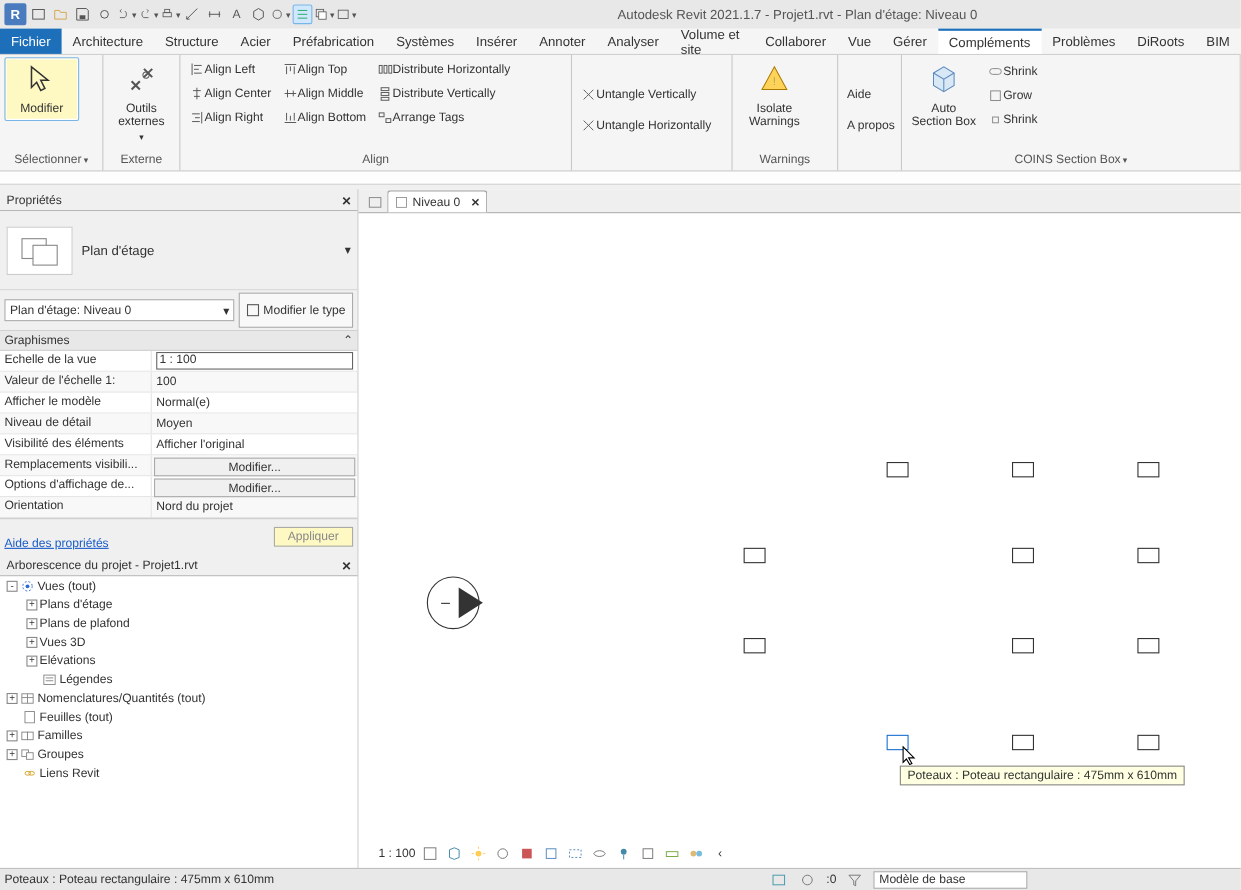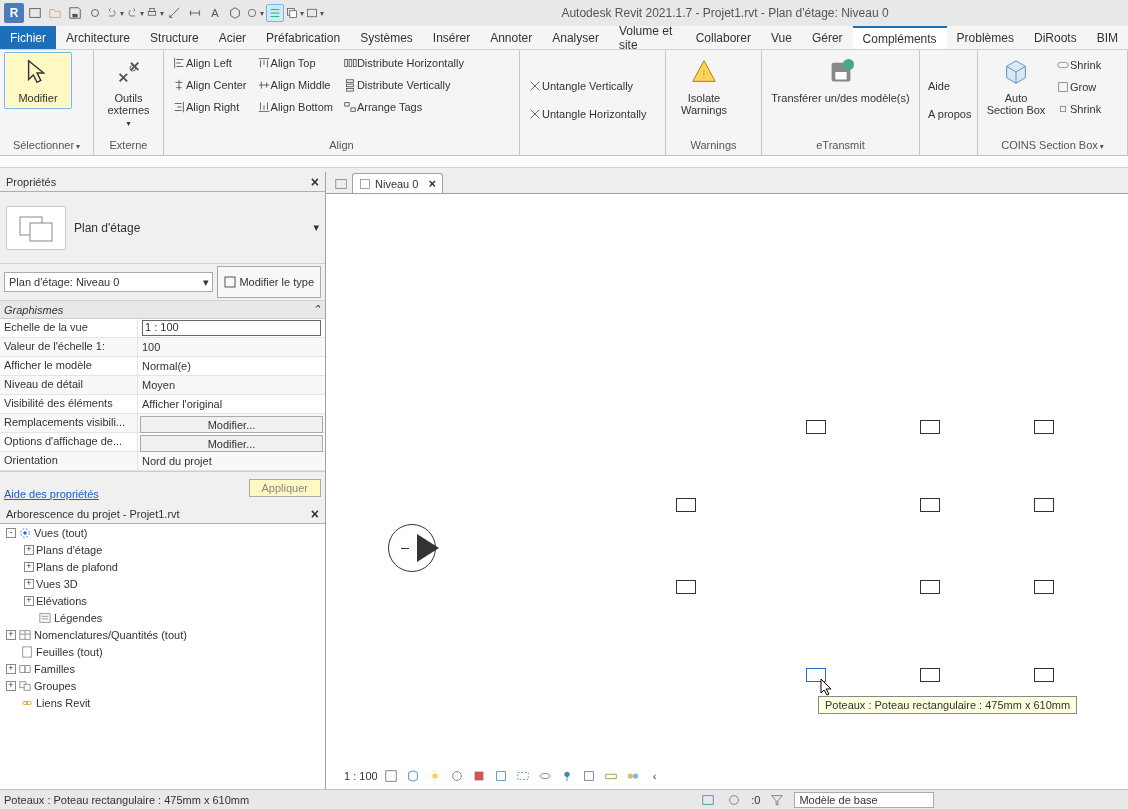--- a/index.html
+++ b/index.html
@@ -26,21 +26,21 @@
   .workspace { display:flex; position:absolute; top: 172px; left:0; right:0; bottom: 20px; }
   .side { width: 326px; display:flex; flex-direction:column; border-right: 1px solid #a0a0a0; background:#f0f0f0; }
   .panel-hdr { height: 20px; background: #f0f0f0; border-bottom: 1px solid #b0b0b0; display:flex; align-items:center; padding: 0 6px; font-size: 12px; }
   .panel-hdr .x { margin-left:auto; font-size:14px; font-weight:bold; cursor:pointer; }
   .preview { display:flex; align-items:center; padding: 6px; background:#f0f0f0; border-bottom:1px solid #d0d0d0; height:72px; }
   .preview-icon { width: 60px; height: 44px; border:1px solid #ccc; background:#fff; display:flex; align-items:center; justify-content:center; }
   .preview-label { margin-left: 8px; flex:1; font-size: 12px; }
   .type-row { display:flex; align-items:center; padding: 2px 4px; border-bottom:1px solid #d0d0d0; background:#f0f0f0; }
   .type-select { flex:1; height: 20px; border:1px solid #aaa; background:#fff; padding: 0 4px; display:flex; align-items:center; font-size:11px; }
   .edit-type { margin-left:4px; height:32px; padding:0 6px; border:1px solid #aaa; background:#f8f8f8; display:flex; align-items:center; gap:3px; font-size:11px; }
-  .cat-hdr { background:#e8e8e8; height:18px; border-bottom:1px solid #ccc; display:flex; align-items:center; padding: 0 4px; font-size:11px; color:#333;font-style:italic; }
+  .cat-hdr { background:#e8e8e8; height:18px; border-bottom:1px solid #ccc; display:flex; align-items:center; padding: 0 4px; font-size:11px; color:#333; }
   .cat-hdr .collapse { margin-left:auto; }
   .prop-row { display:flex; height:19px; border-bottom:1px solid #e4e4e4; background:#fff; }
   .prop-row.alt { background:#f8f8f8; }
   .prop-name { width:138px; padding: 2px 4px; border-right:1px solid #e4e4e4; font-size:11px; overflow:hidden; white-space:nowrap; text-overflow:ellipsis; }
   .prop-val { flex:1; padding: 2px 4px; font-size:11px; display:flex; align-items:center; }
   .prop-val.btn { justify-content:center; background:#f0f0f0; border:1px solid #aaa; margin:2px; height:17px; }
   .prop-input { border:1px solid #666; padding:0 2px; width:100%; height:16px; }
   .prop-footer { display:flex; align-items:center; padding: 4px; gap:4px; border-top:1px solid #ccc; background:#f0f0f0; }
   .prop-footer a { color: #1a5cc8; text-decoration:underline; font-size:11px;margin-top:12px; }
   .apply-btn { margin-left:auto; padding:2px 12px; background:#fef9c3; border:1px solid #aaa; color:#888; }
@@ -296,33 +296,20 @@
         <span class="big-icon"><svg viewBox="0 0 32 32">
               <path d="M16 4L28 26H4z" fill="#ffd35a" stroke="#aa7a00"></path>
               <text x="16" y="22" text-anchor="middle" font-size="14" fill="#aa5">!</text>
             </svg></span>
         <span class="small-label" style="white-space:normal;">Isolate Warnings</span>
       </div>
     </div>
     <div class="panel-label">Warnings</div>
   </div>
 
-  <div class="ribbon-panel" style="width:158px;">
-    <div class="panel-body">
-      <div class="big-btn" style="width:150px;">
-        <span class="big-icon"><svg viewBox="0 0 32 32">
-              <rect x="6" y="6" width="20" height="20" rx="2" fill="#888"></rect>
-              <rect x="10" y="16" width="12" height="8" fill="#fff"></rect>
-              <circle cx="24" cy="8" r="6" fill="#4a8"></circle>
-            </svg></span>
-        <span class="small-label">Transférer un/des modèle(s)</span>
-      </div>
-    </div>
-    <div class="panel-label">eTransmit</div>
-  </div>
 
   <div class="ribbon-panel" style="width:58px;">
     <div class="panel-body" style="flex-direction:column; justify-content:center; gap:6px; padding-top:10px;">
       <div class="small-row">
           <span>Aide</span>
         </div>
       <div class="small-row">
           <span>A propos</span>
         </div>
     </div>

